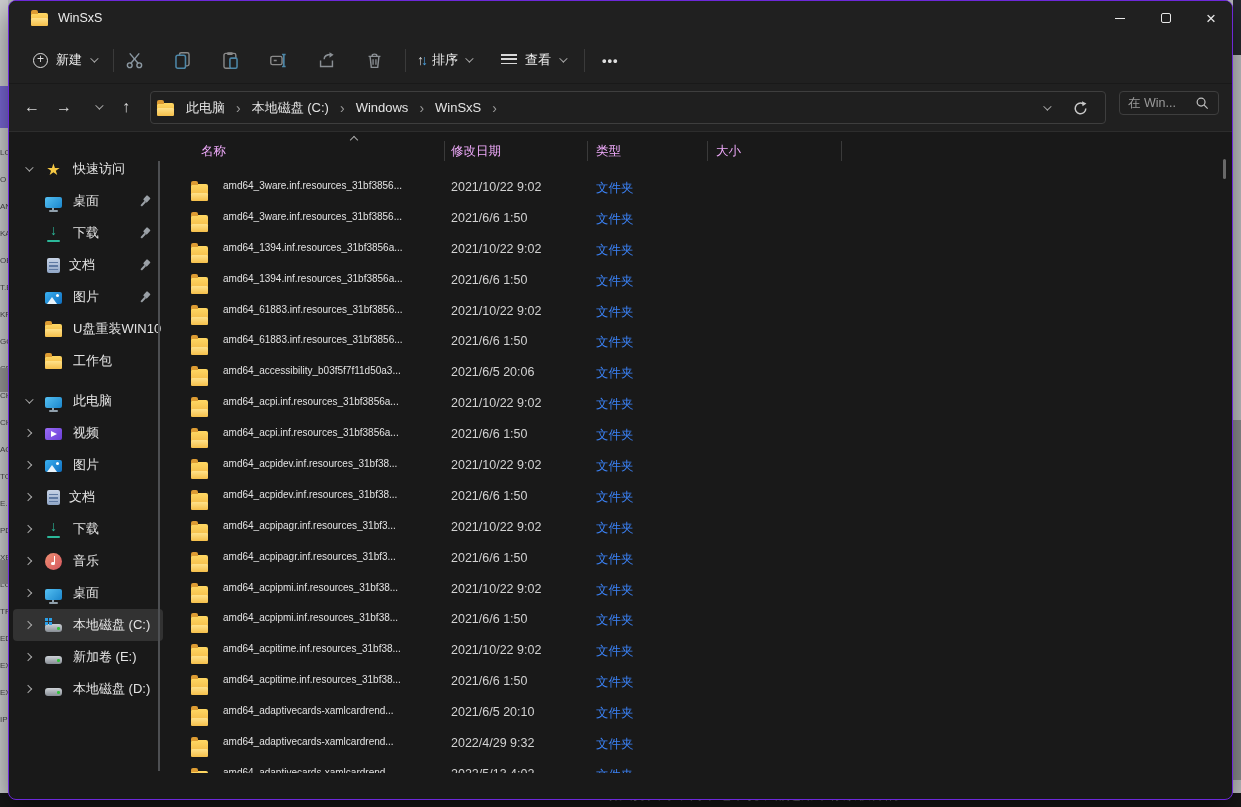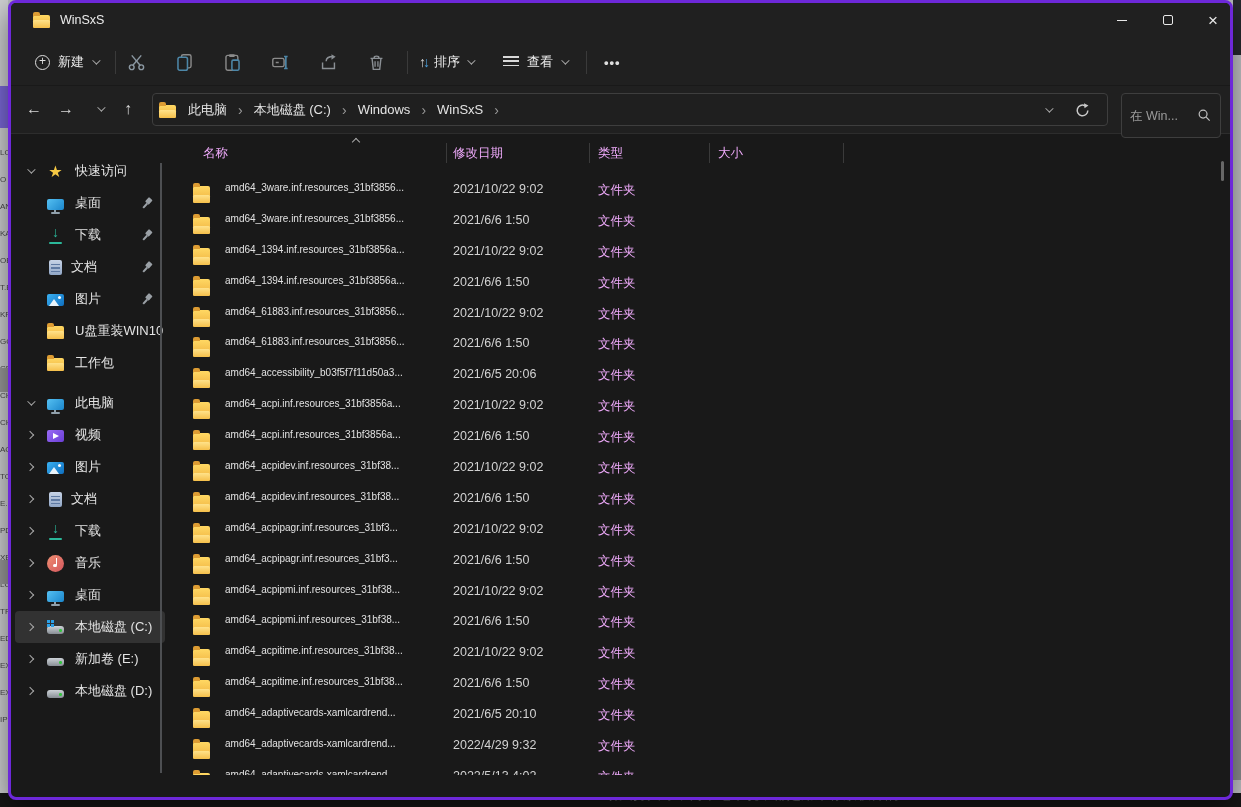--- a/index.html
+++ b/index.html
@@ -16,21 +16,21 @@
   #bg-right { position:absolute; right:0; top:0; width:8px; height:807px; background:#c4c6c8; z-index:0; }
   #bg-right .dark-top { position:absolute; top:0; left:0; width:8px; height:55px; background:#26292e; }
   #bg-right .mid { position:absolute; top:420px; left:0; width:8px; height:360px; background:#8e9092; }
   #bg-right .dark-bot { position:absolute; bottom:0; left:0; width:8px; height:14px; background:#1a1a1a; }
   #bg-bottom { position:absolute; left:0; bottom:0; width:1241px; height:14px; background:#161616; z-index:0; overflow:hidden; }
   #bg-bottom .frag-text { position:absolute; left:605px; top:-7px; font-size:14px; color:#6f6f6f; white-space:nowrap; }
 
   
   #win { position:absolute; left:8px; top:0; width:1225px; height:800px; background:#191919;
          border-radius:8px; overflow:hidden; z-index:1; box-shadow:0 10px 30px rgba(0,0,0,.5);
-         border:3px solid #6d28d9; }
+         border:1px solid #6d28d9; }
 
   
   #titlebar { position:absolute; left:0; top:0; width:100%; height:36px; background:#202020; }
   #title-group { position:absolute; left:22px; top:9px; display:flex; align-items:center; gap:10px; }
   #win-title { font-size:12.5px; color:#ececec; }
   .win-btn { position:absolute; top:0; width:46px; height:34px; display:flex; align-items:center; justify-content:center; }
   #btn-min { left:1088px; } #btn-max { left:1134px; } #btn-close { left:1179px; }
   #btn-min span { width:10px; height:1px; background:#e8e8e8; display:block; }
   #btn-max span { width:10px; height:10px; border:1.1px solid #e8e8e8; border-radius:2px; display:block; }
   #btn-close span { font-size:17px; color:#e8e8e8; line-height:1; }
@@ -59,21 +59,21 @@
   
   #addr-row { position:absolute; left:0; top:83px; width:100%; height:48px; background:#202020; border-bottom:1px solid #2d2d2d; }
   .nav-btn { position:absolute; top:8px; width:30px; height:30px; display:flex; align-items:center; justify-content:center; color:#d8d8d8; font-size:16px; }
   #nav-back{left:8px;} #nav-fwd{left:40px;} #nav-hist{left:74px;} #nav-up{left:102px;}
   #addr-box { position:absolute; left:141px; top:7px; width:956px; height:33px; background:#1f1f1f; border:1px solid #3e3e3e; border-radius:4px; display:flex; align-items:center; padding:0 6px; }
   #crumbs { display:flex; align-items:center; margin-left:8px; }
   .crumb { font-size:13px; color:#e4e4e4; padding:0 4px; white-space:nowrap; }
   .crumb-sep { font-size:14px; color:#9a9a9a; padding:0 7px; }
   #addr-chev { position:absolute; right:56px; top:13px; }
   #addr-refresh { position:absolute; right:16px; top:8px; }
-  #search-box { position:absolute; left:1110px; top:7px; width:100px; height:45px; background:#1f1f1f; border:1px solid #3e3e3e; border-radius:4px; display:flex; align-items:center; padding:0 8px; }
+  #search-box { position:absolute; left:1110px; top:7px; width:100px; height:24px; background:#1f1f1f; border:1px solid #3e3e3e; border-radius:4px; display:flex; align-items:center; padding:0 8px; }
   #search-input { flex:1; min-width:0; background:transparent; border:none; outline:none; color:#cfcfcf; font-size:12.5px; font-family:inherit; }
   #search-input::placeholder { color:#9a9a9a; }
 
   
   #sidebar { position:absolute; left:0; top:132px; width:160px; height:640px; overflow:hidden; padding-top:20px; }
   .side-row { height:32px; display:flex; align-items:center; margin:0 6px 0 4px; border-radius:4px; position:relative; }
   .side-row .chev { margin-left:12px; flex:0 0 auto; }
   .group-head .ic { margin-left:14px; }
   .side-item .ic { margin-left:14px; }
   .ic { width:17px; height:17px; flex:0 0 auto; position:relative; display:inline-block; }
@@ -116,21 +116,21 @@
   .col-label { position:absolute; top:10px; font-size:12.5px; color:#f0abfc; }
   #col-name{left:32px;} #col-date{left:282px;} #col-type{left:427px;} #col-size{left:547px;}
   #sort-caret { position:absolute; left:182px; top:4px; }
   .col-div { position:absolute; top:8px; width:1px; height:20px; background:#3a3a3a; }
   #cd1{left:275px;} #cd2{left:418px;} #cd3{left:538px;} #cd4{left:672px;}
   #rows { position:absolute; left:0; top:40px; width:100%; height:600px; overflow:hidden; }
   .frow { position:relative; height:30.9px; }
   .frow .ic { position:absolute; left:22px; top:8px; width:17px; height:17px; }
   .c-name { position:absolute; left:54px; top:7px; font-size:10px; color:#e2e2e2; white-space:nowrap; }
   .c-date { position:absolute; left:282px; top:7px; font-size:12.5px; color:#d2d2d2; white-space:nowrap; }
-  .c-type { position:absolute; left:427px; top:7px; font-size:12.5px; color:#f0abfc; white-space:nowrap;font-family:Liberation Serif, serif; }
+  .c-type { position:absolute; left:427px; top:7px; font-size:12.5px; color:#3b82f6; white-space:nowrap;font-family:Liberation Serif, serif; }
   .c-size { position:absolute; left:547px; top:7px; font-size:12.5px; color:#d2d2d2; white-space:nowrap; }
   #list-scroll { position:absolute; right:6px; top:26px; width:3px; height:20px; background:#686868; border-radius:2px; }
 
   
   #statusbar { position:absolute; left:0; bottom:0; width:100%; height:28px; background:#191919; display:flex; align-items:center; }
   #status-count { margin-left:24px; font-size:12px; color:#cfcfcf; }
   #status-sep { margin-left:14px; color:#5a5a5a; font-size:12px; }
   #view-toggles { position:absolute; right:8px; top:3px; display:flex; gap:4px; align-items:center; }
   #toggle-details { width:24px; height:21px; background:#4d4d4d; border:1px solid #6e6e6e; border-radius:3px; display:flex; align-items:center; justify-content:center; }
   #toggle-details span { width:12px; height:10px; background:repeating-linear-gradient(to bottom,#eee 0 1.5px,transparent 1.5px 3.6px); display:block; }

